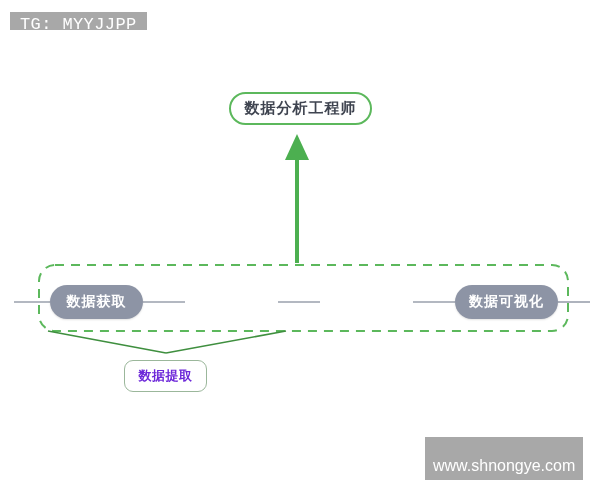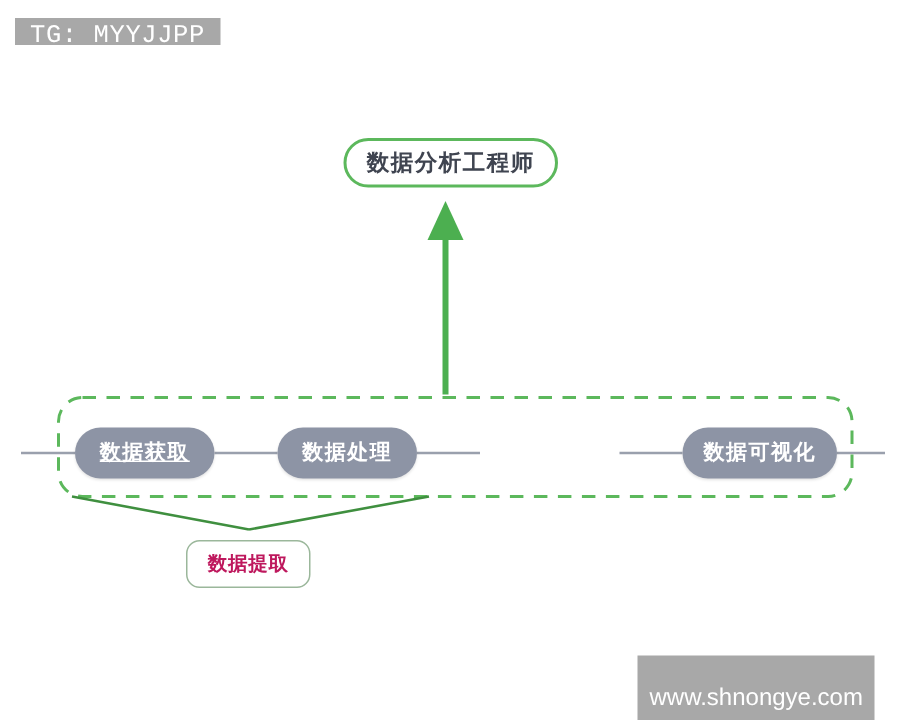--- a/index.html
+++ b/index.html
@@ -73,40 +73,40 @@
     background: #8d94a5;
     color: #ffffff;
     display: flex;
     align-items: center;
     justify-content: center;
     font-size: 14px;
     font-weight: bold;
     letter-spacing: 1px;
     box-shadow: 0 1px 2px rgba(0,0,0,0.12);
   }
-  .stage.s0 { left: 50px;  width: 93px; text-decoration: underline; }
+  .stage.s0 { left: 50px;  width: 93px; }
   .stage.s1 { left: 185px; width: 93px; }
   .stage.s2 { left: 320px; width: 93px; }
   .stage.s3 { left: 455px; width: 103px; }
 
   
   .group-label {
     position: absolute;
     left: 124px;
     top: 360px;
     width: 83px;
     height: 32px;
     box-sizing: border-box;
     border: 1.5px solid #9bb79b;
     border-radius: 9px;
     background: #ffffff;
     display: flex;
     align-items: center;
     justify-content: center;
-    color: #be185d;
+    color: #6d28d9;
     font-size: 13px;
     font-weight: bold;
     letter-spacing: 0.5px;
   }
   
   .zhihu-mark {
     position: absolute;
     left: 436px;
     top: 403px;
     color: #dcdcdc;
@@ -156,23 +156,20 @@
     </g>
   </svg>
 
   <div class="role-node">
     <span>数据分析工程师</span>
   </div>
 
   <div class="stage s0">
     <span>数据获取</span>
   </div>
-  <div class="stage s1">
-    <span>数据处理</span>
-  </div>
   <div class="stage s3">
     <span>数据可视化</span>
   </div>
 
   <div class="group-label">
     <span>数据提取</span>
   </div>
 
   <div class="tg-tag">TG: MYYJJPP</div>
 

